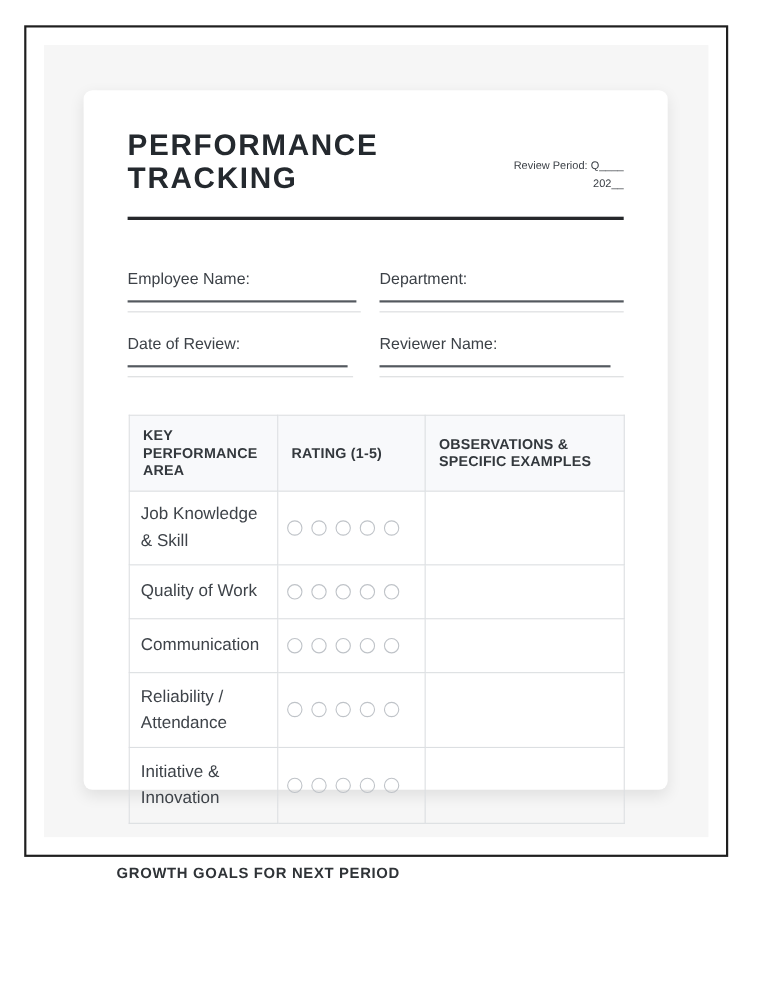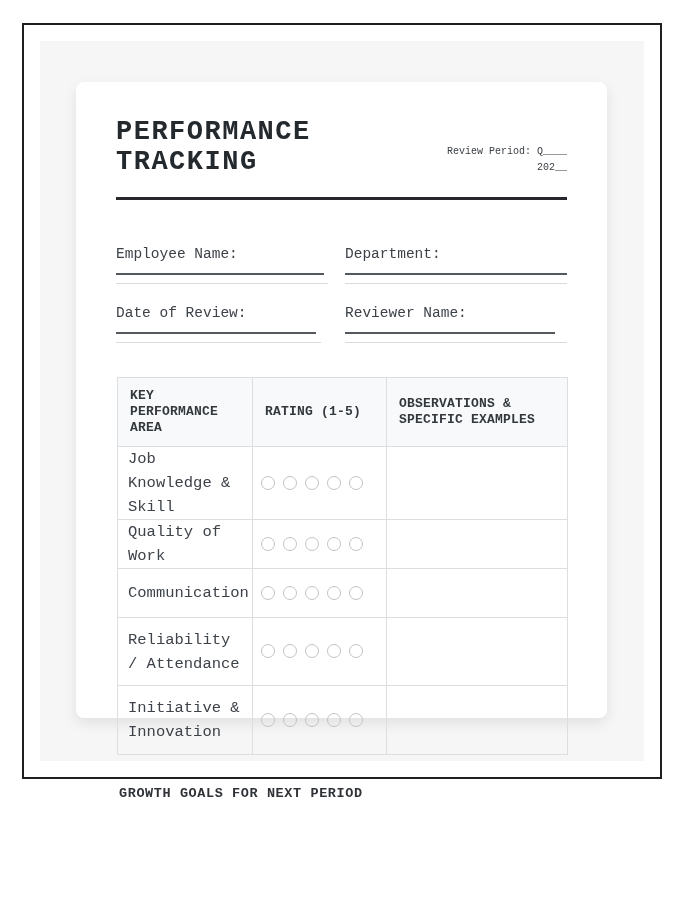--- a/index.html
+++ b/index.html
@@ -3,21 +3,21 @@
 <meta charset="utf-8">
 <style>
   * { margin: 0; padding: 0; box-sizing: border-box; }
   html, body { background: #ffffff; }
   body {
     width: 700px; height: 900px;
     font-family: "Liberation Sans", "DejaVu Sans", sans-serif;
     position: relative;
     color: #2f3337;
   }
-  .screen { position: absolute; inset: 0; width: 700px; height: 900px; font-family: Liberation Mono, monospace; }
+  .screen { position: absolute; inset: 0; width: 700px; height: 900px; }
 
   .page-frame {
     position: absolute; left: 22px; top: 23px;
     width: 640px; height: 756px;
     border: 2px solid #1f1f1f;
     background: #ffffff;
   }
   .gray-area {
     position: absolute; left: 16px; top: 16px;
     width: 604px; height: 720px;
@@ -95,21 +95,21 @@
     width: 14px; height: 14px;
     border: 1.5px solid #bfc3c8;
     border-radius: 50%;
     margin-right: 8px;
     vertical-align: middle;
     background: transparent;
   }
 
   
   .footer-heading {
-    position: absolute; left: 119px; top: 786px;
+    position: absolute; left: 106px; top: 786px;
     font-size: 13.5px; font-weight: 700; letter-spacing: 0.6px;
     color: #2f3337;
   }
 </style>
 </head>
 <body>
 
 <div class="screen">
   <div class="page-frame">
     <div class="gray-area">

